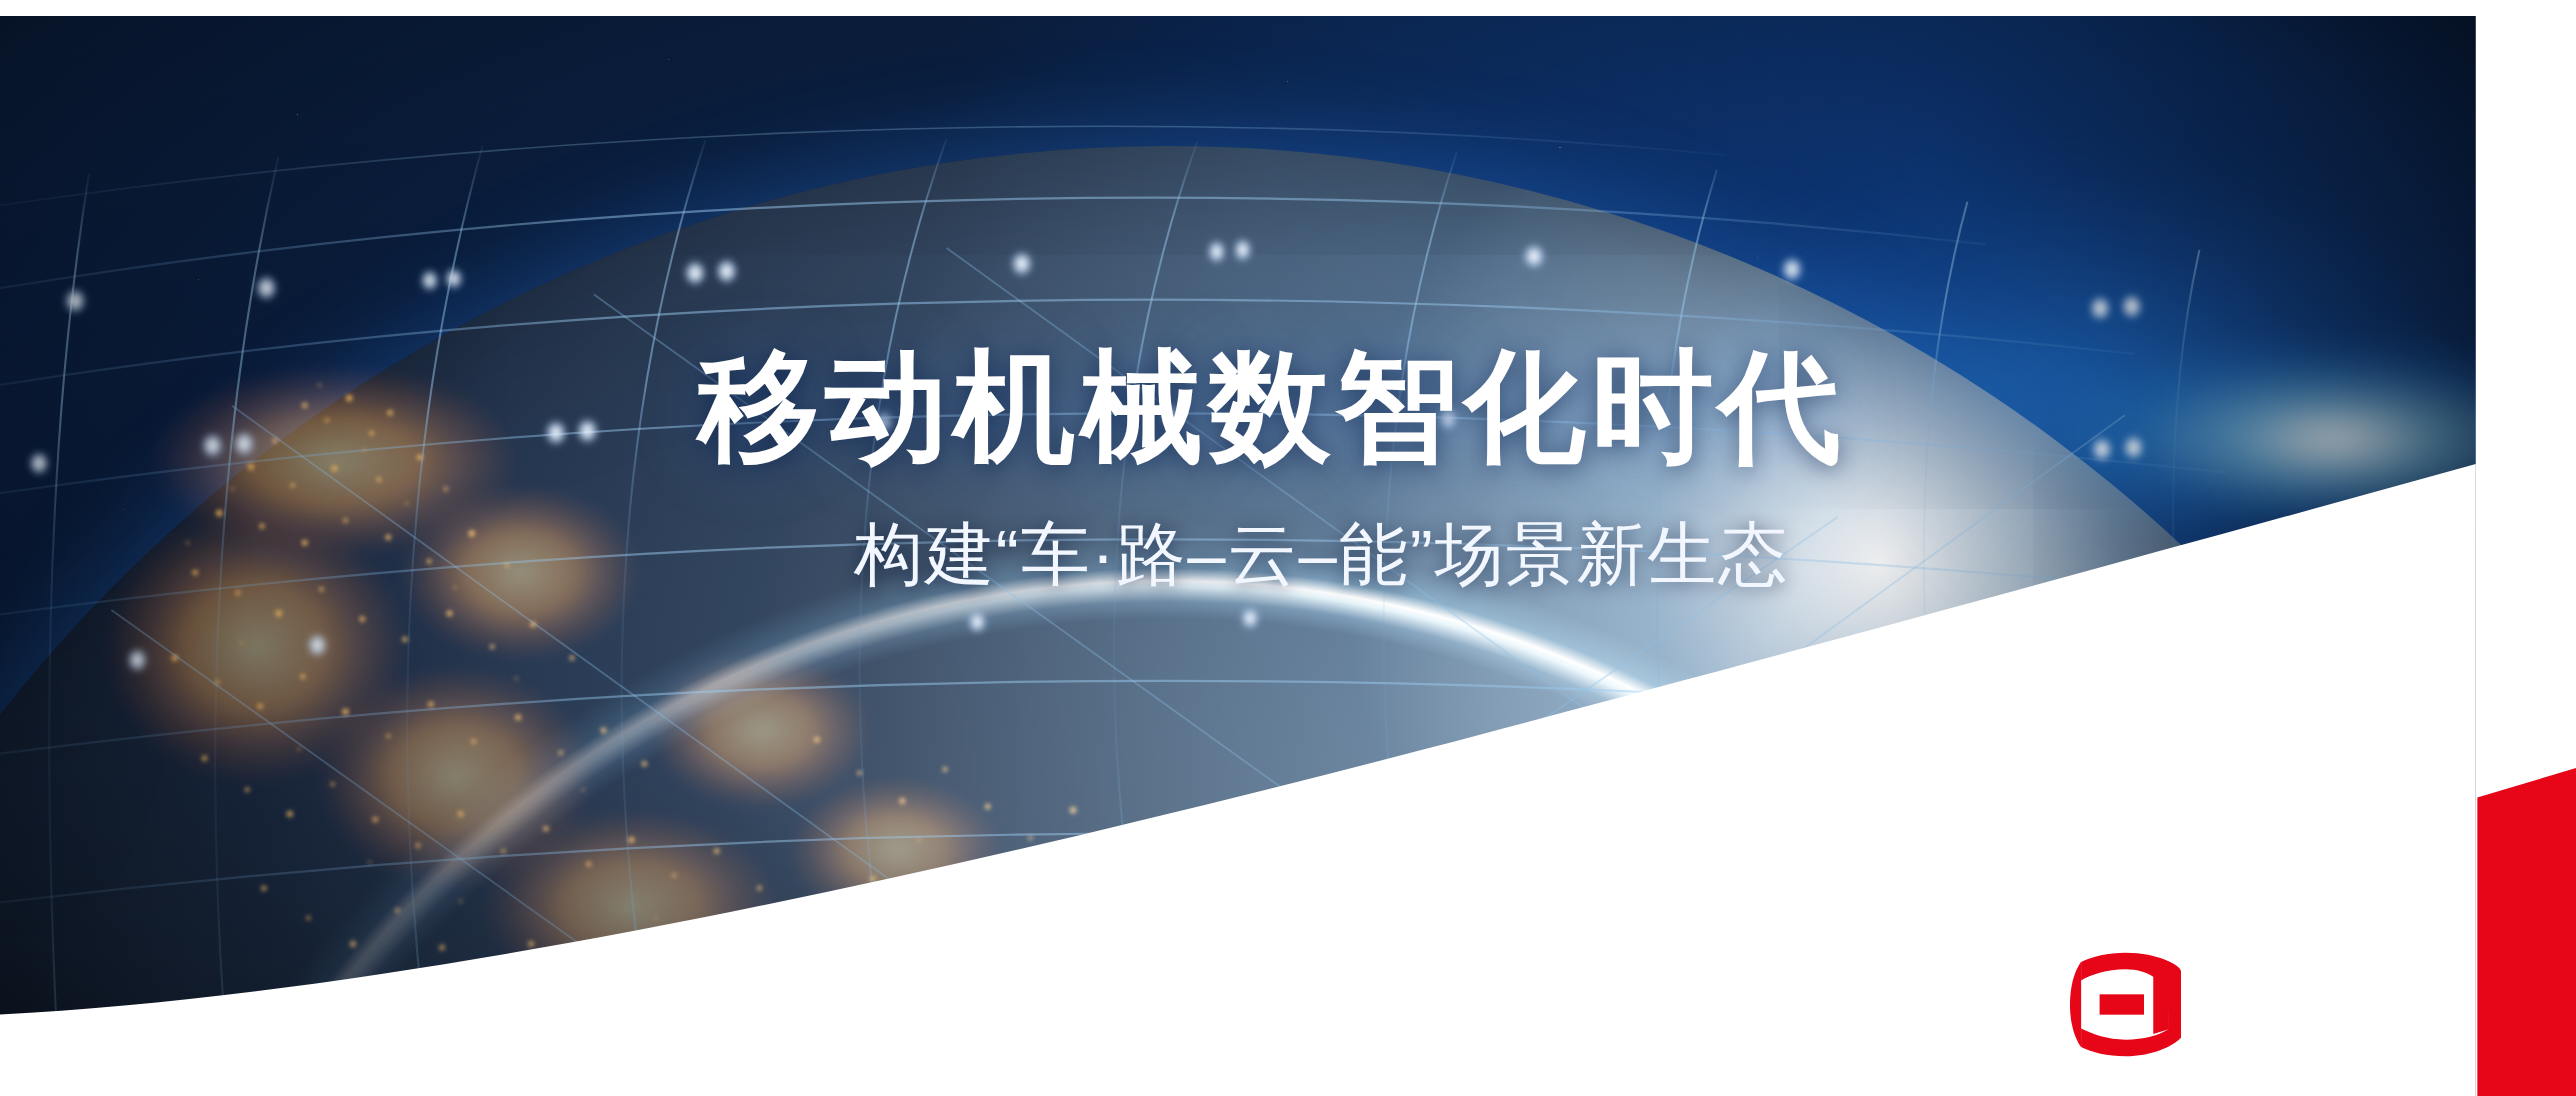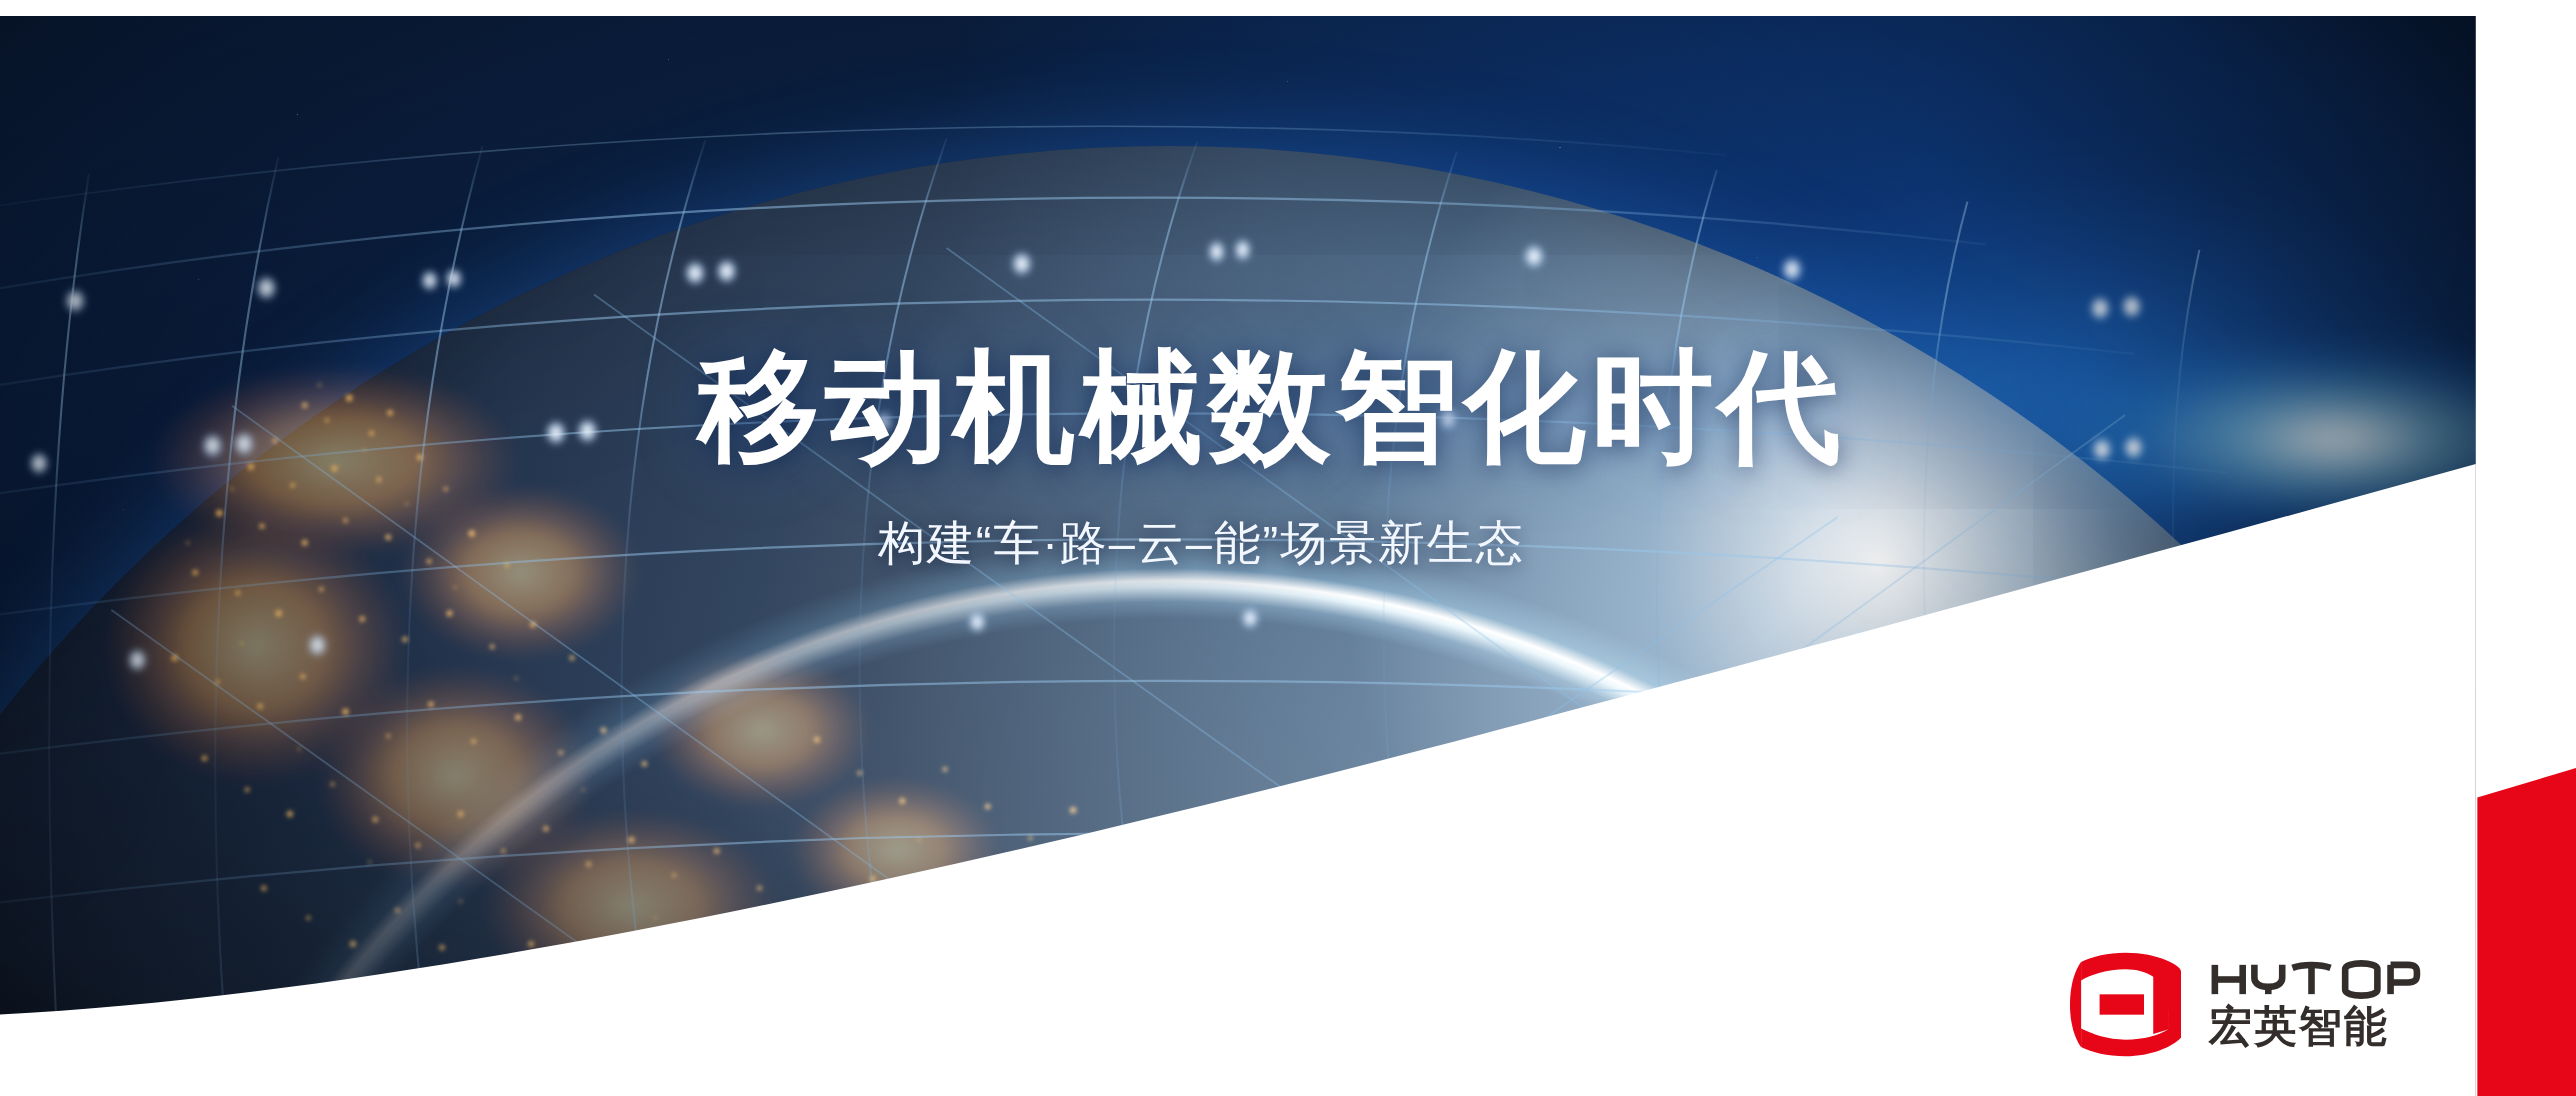--- a/index.html
+++ b/index.html
@@ -112,24 +112,23 @@
   
   #titleblock { position:absolute; left:0; top:0; width:2476px; height:1097px; pointer-events:none; }
   #maintitle {
     position:absolute; left:698px; top:327px;
     font-size:122px; font-weight:700; color:#ffffff;
     letter-spacing:5.6px; line-height:1.05; white-space:nowrap;
     text-shadow:0 2.8px 24px rgba(0,20,60,.55), 0 0 65px rgba(60,130,220,.35);
   }
   #subtitle {
     position:absolute; left:854px; top:501px;
-    font-size:47px; font-weight:400; color:#f2f7ff;
+    font-size:69px; font-weight:400; color:#f2f7ff;
     letter-spacing:1.9px; line-height:1.1; white-space:nowrap;
     text-shadow:0 1.9px 16.7px rgba(0,16,48,.60);
-    margin-left:24px;
   }
 
   
   #swoosh { position:absolute; left:0; top:0; width:2576px; height:1097px; pointer-events:none; }
 
   
   #redblock { position:absolute; left:2455px; top:742px; width:121px; height:354px; }
 
   
   #logo {
@@ -438,41 +437,16 @@
         L 124 66
         L 124 96
         C 114 106, 92 116, 64 116
         C 44 116, 28 112, 16 106 Z"></path>
       <path fill="#E60617" d="
         M 94 54 L 124 54 L 124 66 L 110 66 L 110 87 L 94 92 Z"></path>
 
       <rect x="36" y="49" width="48" height="22" fill="#E60617"></rect>
     </svg>
 
-    <div id="logo-text">
-
-      <svg id="logo-word" viewBox="0 0 290 56">
-        <g fill="none" stroke="#332E2B" stroke-width="9" stroke-linecap="butt">
-
-          <path d="M 8 8 L 8 48"></path>
-          <path d="M 46 8 L 46 48"></path>
-          <path d="M 8 28 L 46 28"></path>
-
-          <path d="M 62 8 L 62 26 C 62 34, 70 38, 81 38 C 92 38, 100 34, 100 26 L 100 8"></path>
-          <path d="M 81 38 L 81 48"></path>
-
-          <path d="M 114 12 C 128 7, 152 7, 166 12"></path>
-          <path d="M 140 9 L 140 48"></path>
-
-          <path d="M 186 14 L 186 42 C 186 47, 196 50, 208 50 C 220 50, 230 47, 230 42 L 230 14 C 230 9, 220 6, 208 6 C 196 6, 186 9, 186 14 Z"></path>
-
-          <path d="M 248 8 L 248 48"></path>
-          <path d="M 248 8 L 272 8 C 282 8, 284 12, 284 18 L 284 22 C 284 28, 282 32, 272 32 L 248 32"></path>
-        </g>
-        <text x="0" y="-50" font-size="1" fill="transparent">HYTOP</text>
-      </svg>
-
-      <div id="logo-cn" style="font-size:43px;font-weight:700;color:#332E2B;letter-spacing:1.9px;line-height:46px;font-family:'Liberation Sans','DejaVu Sans',sans-serif;">宏英智能</div>
-    </div>
   </div>
 
 </div>
 
 
 </body></html>

